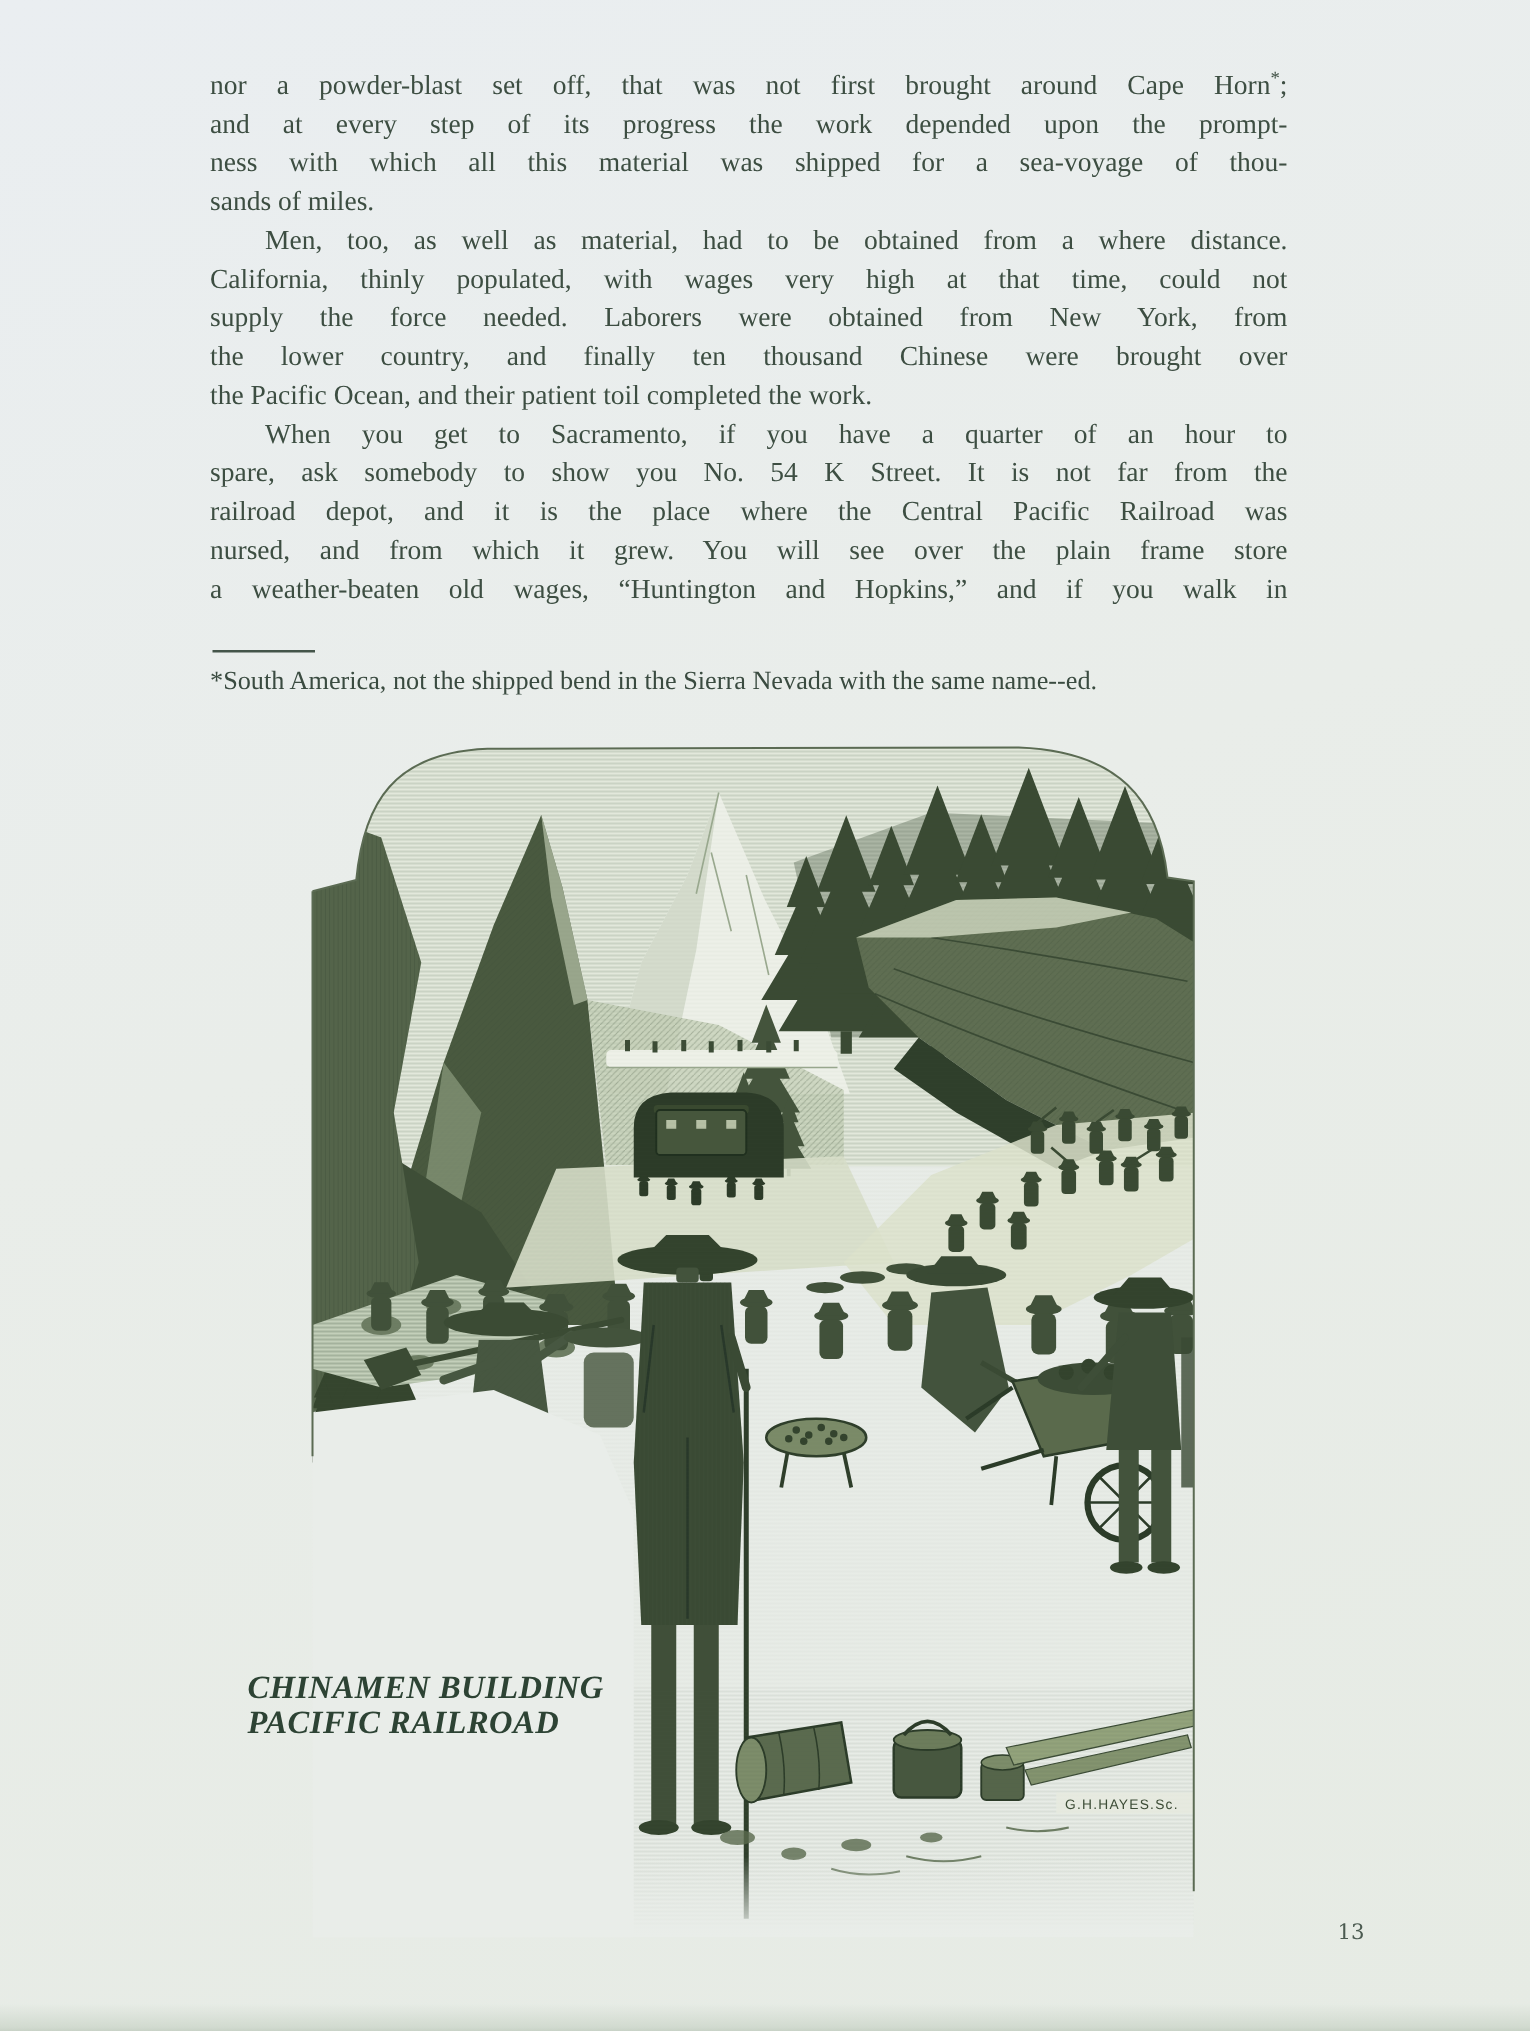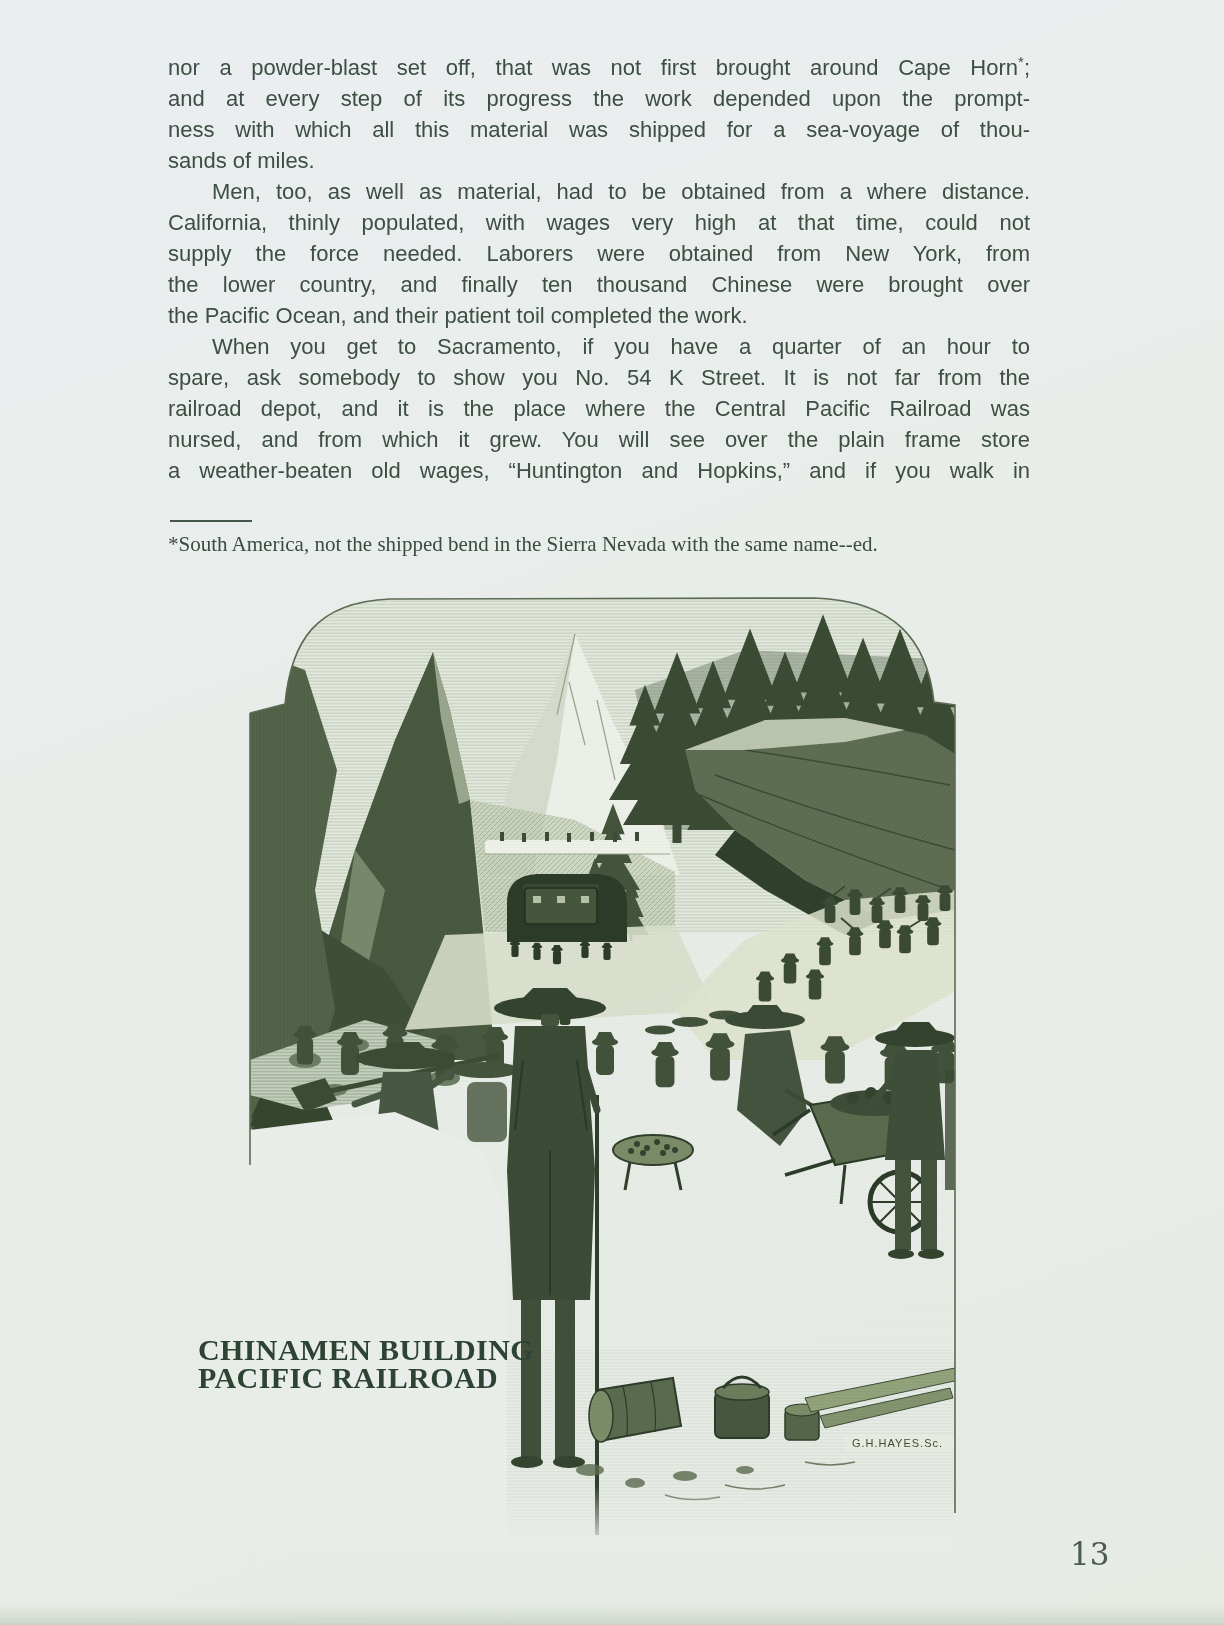--- a/index.html
+++ b/index.html
@@ -8,44 +8,44 @@
     position:relative;
     width:1224px;height:1625px;
     margin:0 auto;
     background:linear-gradient(160deg,#eaeef1 0%,#e9ede9 45%,#e6ebe4 100%);
     overflow:hidden;
   }
   
   .bodytext{
     position:absolute;left:168px;top:52px;width:862px;
     color:#3d4e42;
-    font-family:Liberation Sans, sans-serif;
+    font-family:Liberation Serif, serif;
     font-size:22px;
   }
   .ln{height:31px;line-height:31px;overflow:hidden;white-space:normal;}
   .ln.j{text-align:justify;}
   .ln.j::after{content:"";display:inline-block;width:100%;height:0;vertical-align:top;}
   .ln.ind{text-indent:44px;}
   .fnref{font-size:15px;line-height:0;vertical-align:8px;}
   
   .fnrule{position:absolute;left:170px;top:520px;width:82px;height:2px;background:#44554a;}
   .footnote{
     position:absolute;left:168px;top:531px;width:820px;
     color:#3a4b40;font-family:"Liberation Serif",serif;font-size:21px;line-height:26px;
   }
   
   .engraving{position:absolute;left:0;top:0;width:1224px;height:1625px;margin:0;pointer-events:none;}
   .engraving svg{position:absolute;left:245px;top:590px;width:715px;height:960px;}
   .caption{
     position:absolute;left:198px;top:1336px;
     color:#2d4334;font-family:"Liberation Serif",serif;font-weight:bold;
-    font-size:30px;line-height:28px;letter-spacing:.4px;
+    font-size:26px;line-height:28px;letter-spacing:.4px;font-style:italic;
   }
   
-  .pageno{position:absolute;left:1070px;top:1536px;color:#4c5b51;font-size:31px;font-family:"DejaVu Serif",serif;}
+  .pageno{position:absolute;left:1070px;top:1536px;color:#4c5b51;font-size:17px;font-family:"DejaVu Serif",serif;}
   .scan-edge-bottom{
     position:absolute;left:0;bottom:0;width:100%;height:22px;
     background:linear-gradient(to bottom,rgba(201,211,199,0),#ccd6ca 85%,#bfcabd 100%);
     opacity:.8;
   }
 </style>
 </head>
 <body>
 
 <div class="page">

